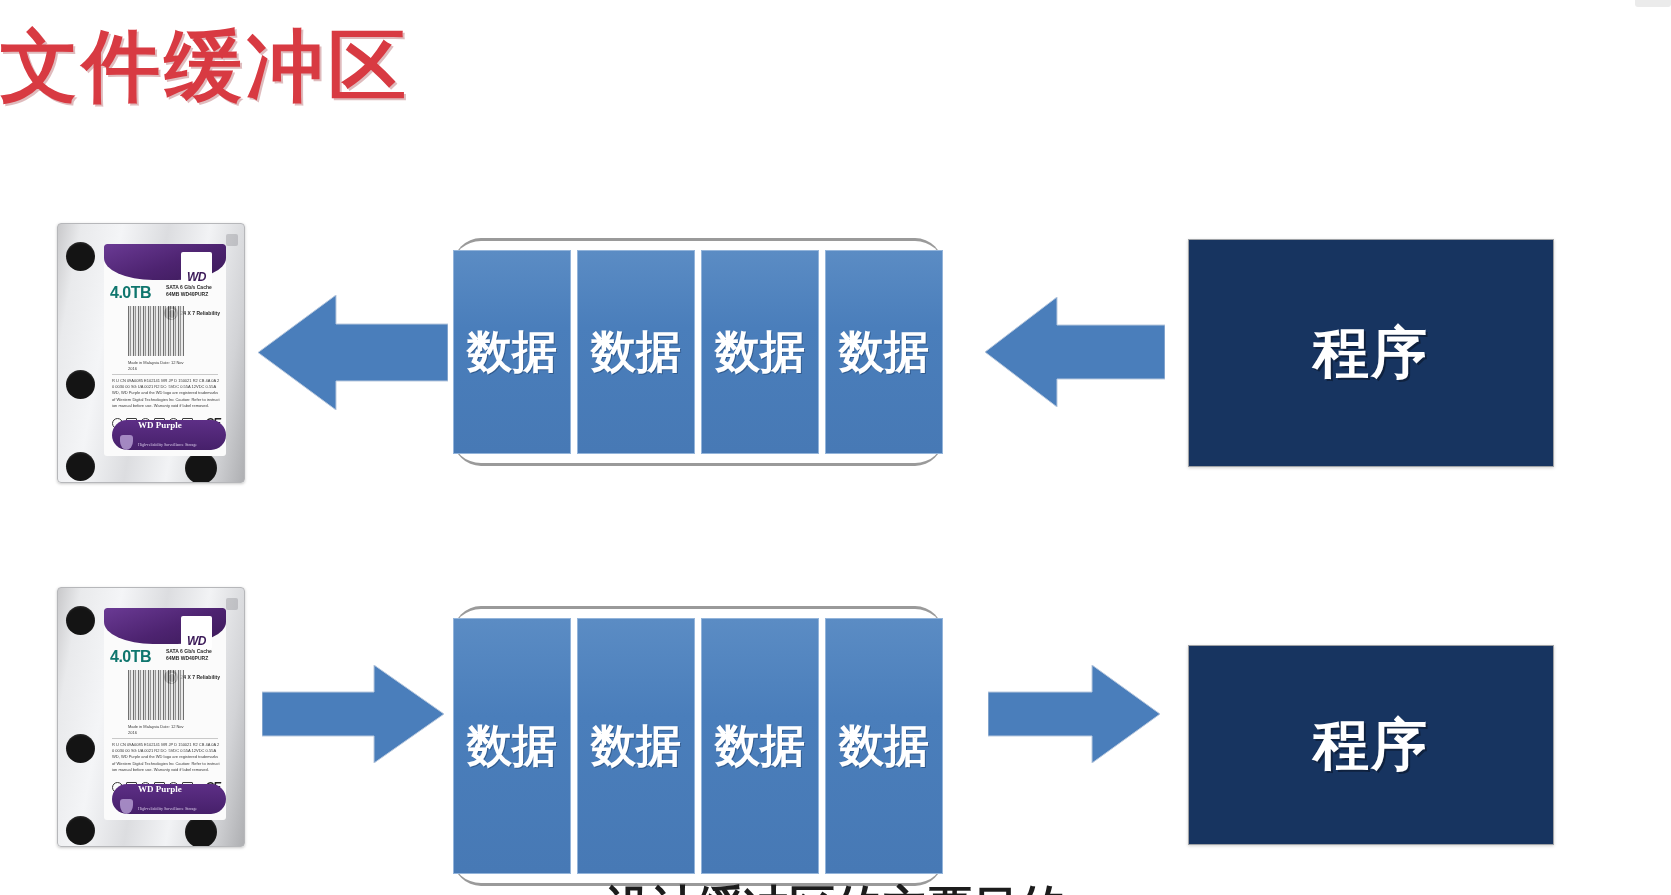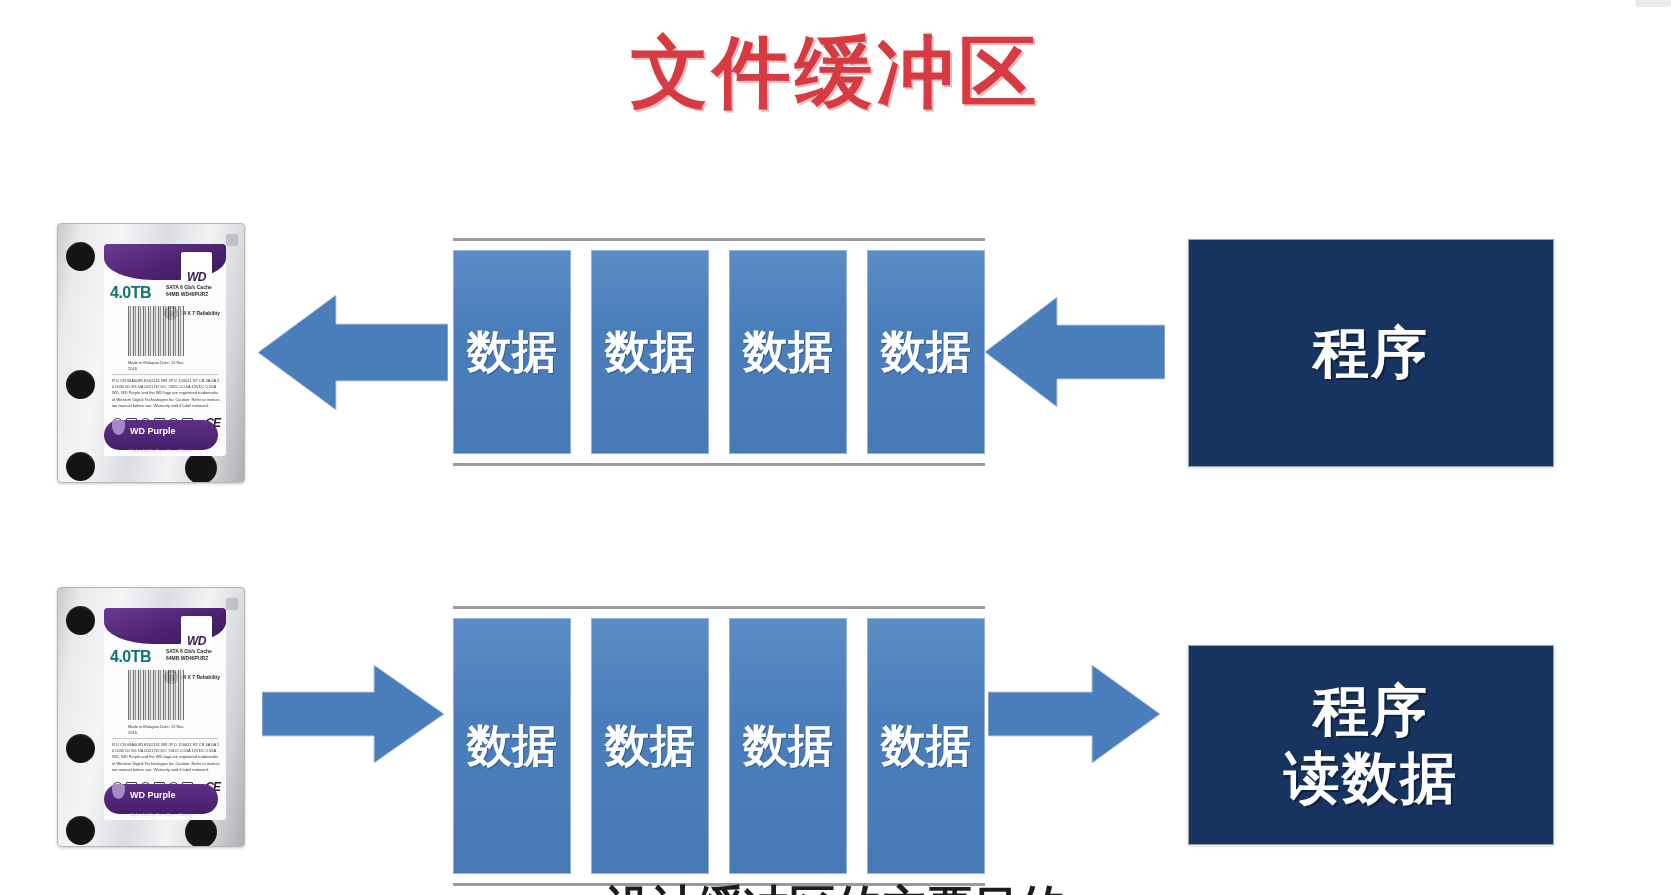--- a/index.html
+++ b/index.html
@@ -12,23 +12,23 @@
     height: 895px;
     position: relative;
     overflow: hidden;
     font-family: "Liberation Sans", "DejaVu Sans", sans-serif;
   }
 
   
   .slide-title {
     position: absolute;
     left: 0;
-    top: 32px;
+    top: 26px;
     width: 1671px;
-    text-align: center;
+    text-align: left;
     font-size: 78px;
     font-weight: bold;
     color: #D83A42;
     letter-spacing: 4px;
     text-shadow: 2px 2px 0 rgba(150,30,35,0.30);
     line-height: 1.05;
     white-space: nowrap;
   }
 
   
@@ -202,29 +202,30 @@
   .cert-ce {
     margin-left: auto;
     font-size: 12px;
     font-weight: bold;
     font-style: italic;
     color: #1f1f1f;
     letter-spacing: -1px;
   }
   .hdd-purple-bar {
     position: absolute;
-    left: 0; bottom: 6px;
+    left: 8px; bottom: 6px;
     width: 114px; height: 30px;
     background: linear-gradient(180deg, #5d2f86 0%, #46206a 100%);
     border-radius: 15px;
     display: flex;
-    align-items: flex-start;
+    align-items: flex-end;
     padding-left: 8px;
     box-sizing: border-box;
     gap: 5px;
+    font-family: Liberation Serif, serif;
   }
   .purple-shield {
     width: 13px; height: 15px;
     background: #b39ad0;
     border-radius: 3px 3px 50% 50% / 3px 3px 60% 60%;
     opacity: .85;
   }
   .purple-txt-main {
     font-size: 9px;
     font-weight: bold;
@@ -234,26 +235,27 @@
   .purple-txt-sub {
     font-size: 4px;
     color: #d9cbe9;
     line-height: 1.1;
   }
 
   
   .buffer {
     position: absolute;
     display: flex;
-    gap: 20px;
+    gap: 6px;
     border-top: 3px solid #9a9a9a;
     border-bottom: 3px solid #9a9a9a;
     padding: 9px 0;
     box-sizing: border-box;
     background: #ffffff;
+    border-radius: 28px;
   }
   .buffer-cell {
     width: 118px;
     background: linear-gradient(180deg, #5b8cc4 0%, #4a7ebb 38%, #4779b5 100%);
     border: 1px solid #93b4da;
     box-sizing: border-box;
     display: flex;
     flex-direction: column;
     align-items: center;
     justify-content: center;
@@ -462,16 +464,15 @@
 </div>
 
 <div class="arrow" style="left:988px; top:665px;">
   <svg width="172" height="98" viewBox="0 0 172 98">
     <polygon points="0,27 104,27 104,0 172,49 104,98 104,71 0,71" fill="#4A7EBB" stroke="#B9C9DE" stroke-width="1"></polygon>
   </svg>
 </div>
 
 <div class="program-box" style="left:1188px; top:645px; width:366px; height:200px;">
   <div class="line">程序</div>
-  <div class="line">读数据</div>
 </div>
 
 <div class="bottom-caption">设计缓冲区的主要目的</div>
 
 </body></html>

